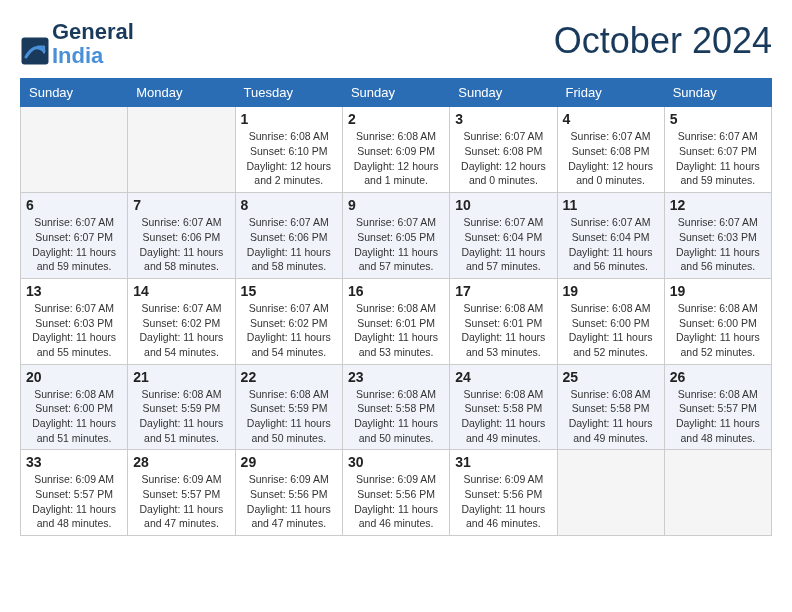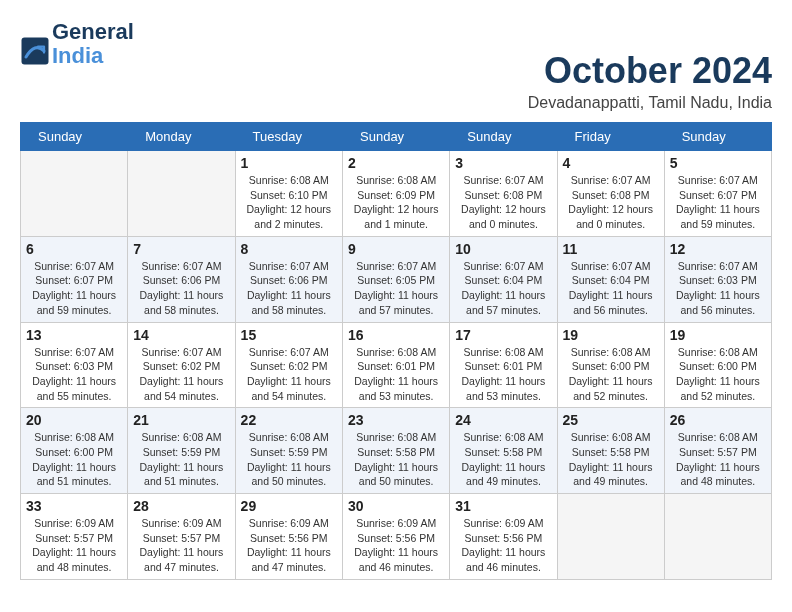--- a/index.html
+++ b/index.html
@@ -34,38 +34,37 @@
       height: 30px;
       margin-right: 2px;
       position: relative;
       top: -2px;
     }
     .title-section {
       text-align: right;
     }
     .month-title {
       font-size: 36px;
-      font-weight: bold;
+      font-weight: normal;
       color: #1a3a5c;
-      margin-top: 30px;
     }
     .subtitle {
       font-size: 16px;
       color: #444;
       margin-top: 2px;
     }
     .calendar {
       width: 100%;
       border-collapse: collapse;
       font-size: 11px;
     }
     .calendar th {
       background-color: #2a6db5;
       color: #fff;
-      padding: 6px 17px;
+      padding: 6px 8px;
       text-align: left;
       font-size: 13px;
       font-weight: normal;
       border: 1px solid #2a6db5;
     }
     .calendar td {
       border: 1px solid #ccc;
       vertical-align: top;
       padding: 4px 5px;
       width: 108px;
@@ -101,21 +100,20 @@
       <rect x="2" y="2" width="36" height="36" rx="4" fill="#1a3a5c"></rect>
       <path d="M8 28 Q20 8 32 20" stroke="#4a90d9" stroke-width="4" fill="none" stroke-linecap="round"></path>
       <path d="M24 14 L32 14 L32 22" stroke="#4a90d9" stroke-width="3" fill="none" stroke-linecap="round" stroke-linejoin="round"></path>
     </svg>
     <div class="logo-text">
       General<br><span>India</span>
     </div>
   </div>
   <div class="title-section">
     <div class="month-title">October 2024</div>
-    <div class="subtitle">Devadanappatti, Tamil Nadu, India</div>
   </div>
 </div>
 
 <table class="calendar">
   <thead>
     <tr>
     <th>Sunday</th>
         <th>Monday</th>
         <th>Tuesday</th>
         <th>Sunday</th>

